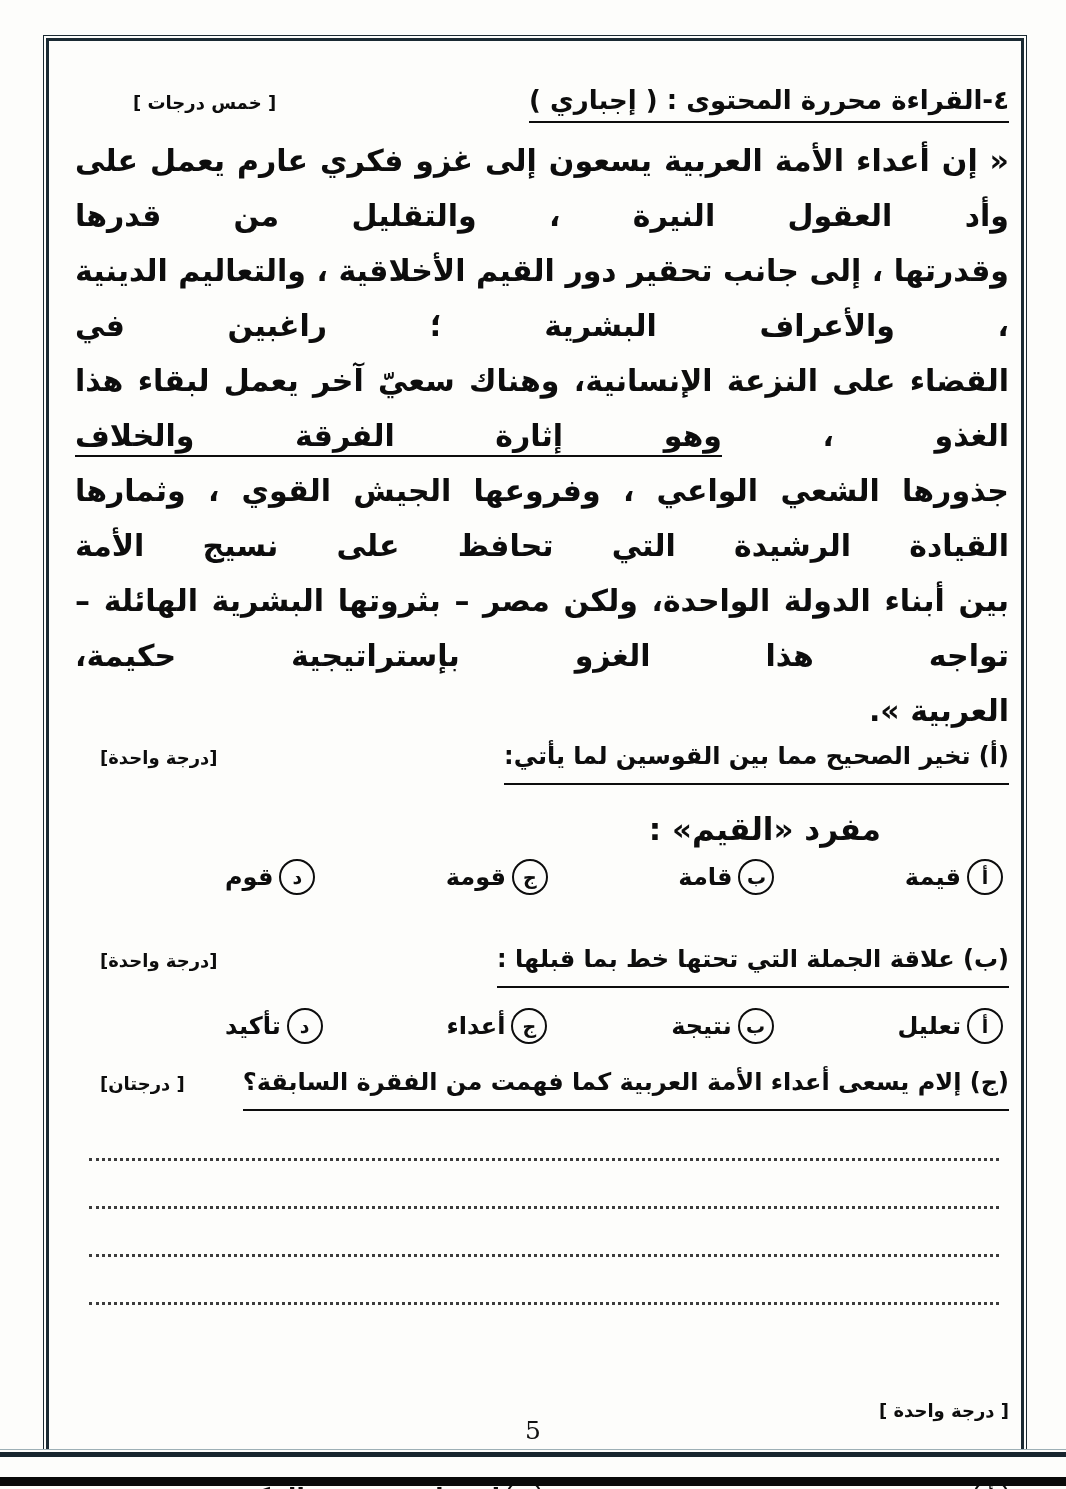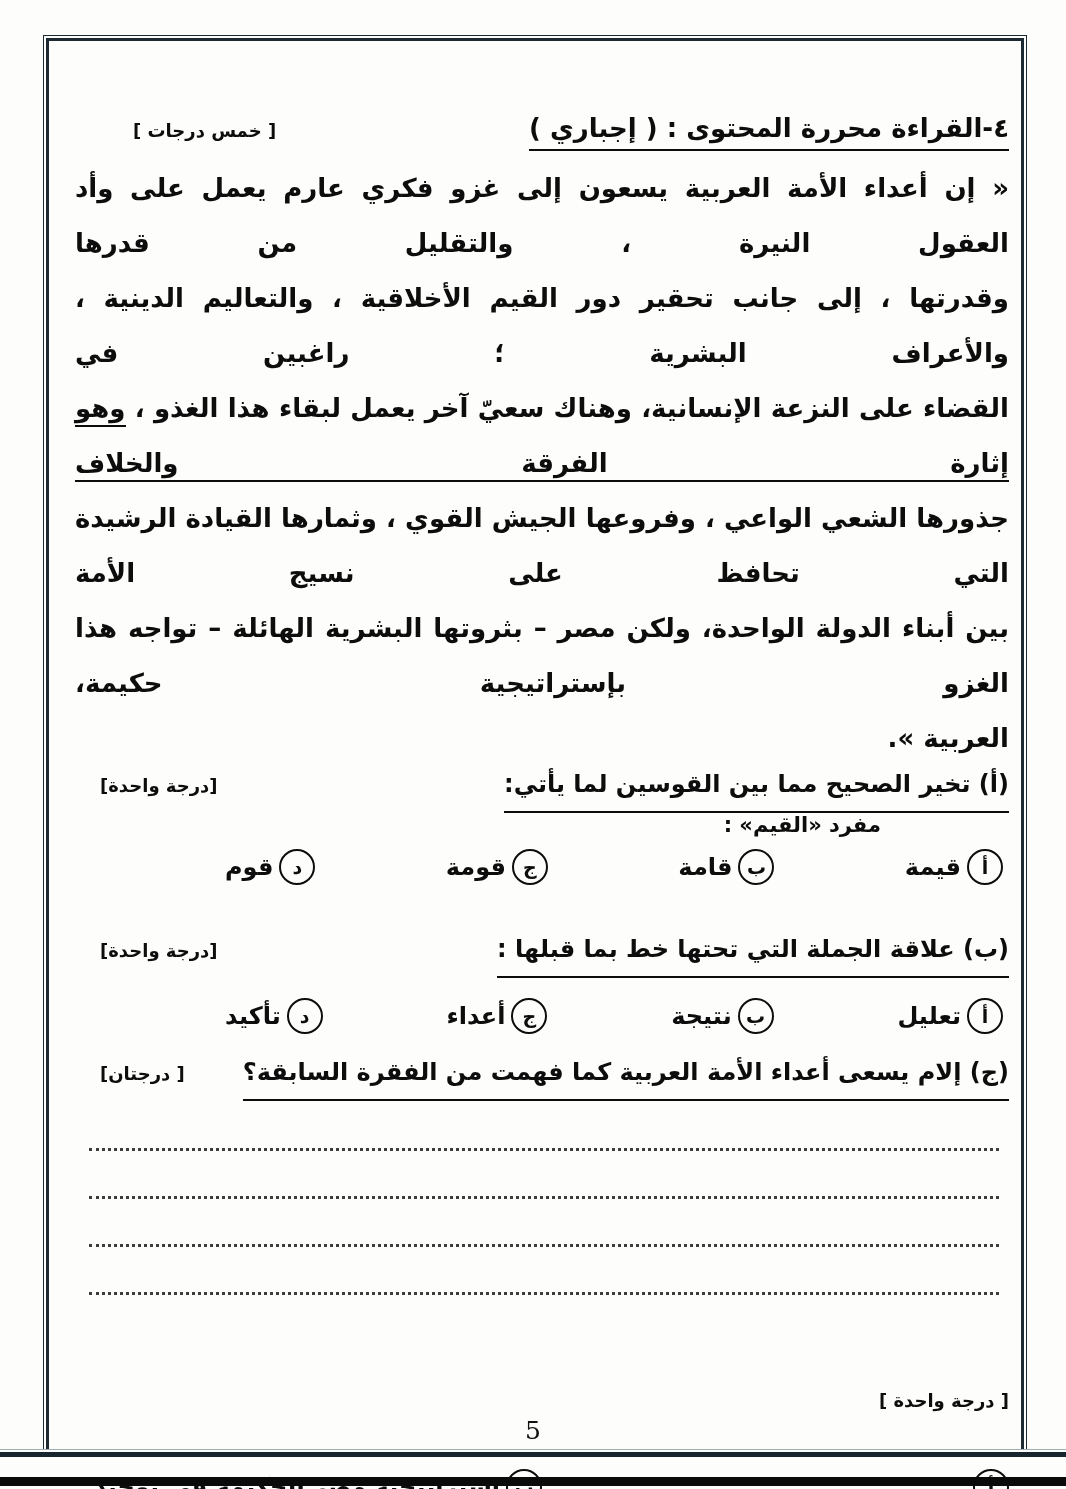--- a/index.html
+++ b/index.html
@@ -15,34 +15,34 @@
     box-sizing:border-box;
   }
   .frame-inner {
     position:absolute; left:2px; right:2px; top:2px; bottom:0;
     border-top:3px solid #1b2a33; border-left:3px solid #1b2a33; border-right:3px solid #1b2a33;
     box-sizing:border-box;
   }
   .content { direction:rtl; padding:44px 12px 0 26px; }
 
   .header-row { display:flex; justify-content:space-between; align-items:baseline; padding-left:58px; }
-  .title-text { font-size:26px; border-bottom:2.5px solid #0d0d0d; padding-bottom:6px;margin-top:28px; }
+  .title-text { font-size:26px; border-bottom:2.5px solid #0d0d0d; padding-bottom:6px; }
   .marks { font-size:18px; white-space:nowrap; }
 
-  .passage { margin-top:10px; font-size:26px; }
+  .passage { margin-top:10px; font-size:30px; }
   .p-line { line-height:55px; text-align:justify; text-align-last:justify; }
   .p-line.last { text-align-last:right; }
   .u-phrase { border-bottom:2.5px solid #0d0d0d; padding-bottom:2px; }
 
   .q-row { display:flex; justify-content:space-between; align-items:baseline; font-size:24px; }
   .q-label { border-bottom:2.5px solid #0d0d0d; padding-bottom:13px; }
   .pl-a { padding-left:25px; }
   .pl-d { padding-left:88px; }
 
-  .stem { margin-top:0; padding-right:128px; font-size:21px; }
+  .stem { margin-top:26px; padding-right:128px; font-size:31px; }
 
   .opts-row { display:flex; justify-content:space-between; align-items:center;
               margin-top:12px; padding:0 6px 0 150px; font-size:24px; }
   .opt { display:flex; align-items:center; gap:6px; }
   .circle {
     width:36px; height:36px; box-sizing:border-box; flex:0 0 auto;
     border:2px solid #0d0d0d; border-radius:50%;
     display:inline-flex; align-items:center; justify-content:center;
     font-size:19px; line-height:1;
   }

